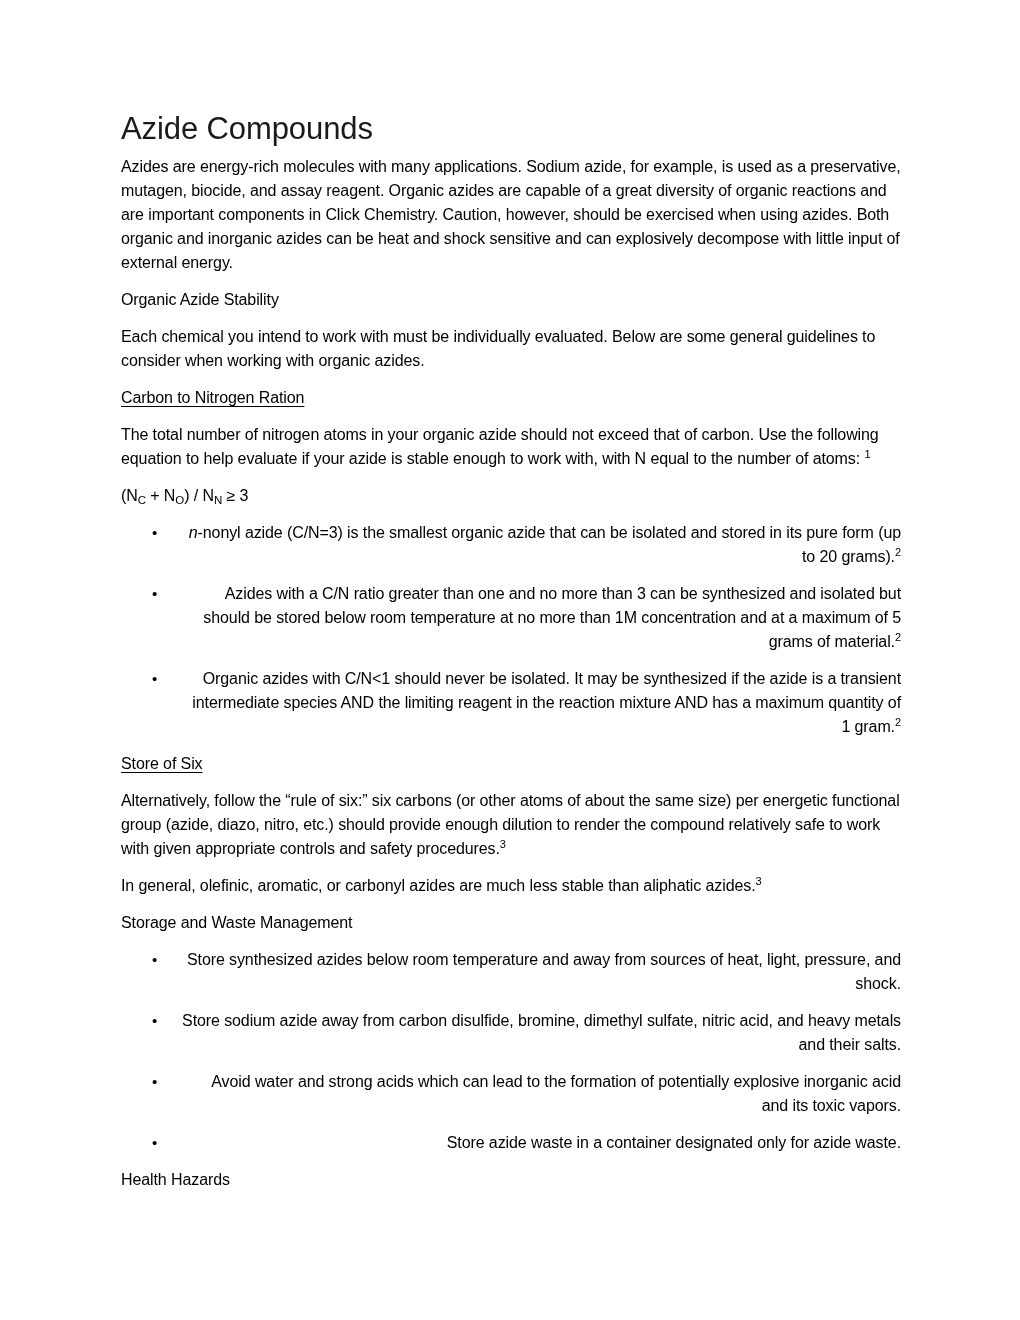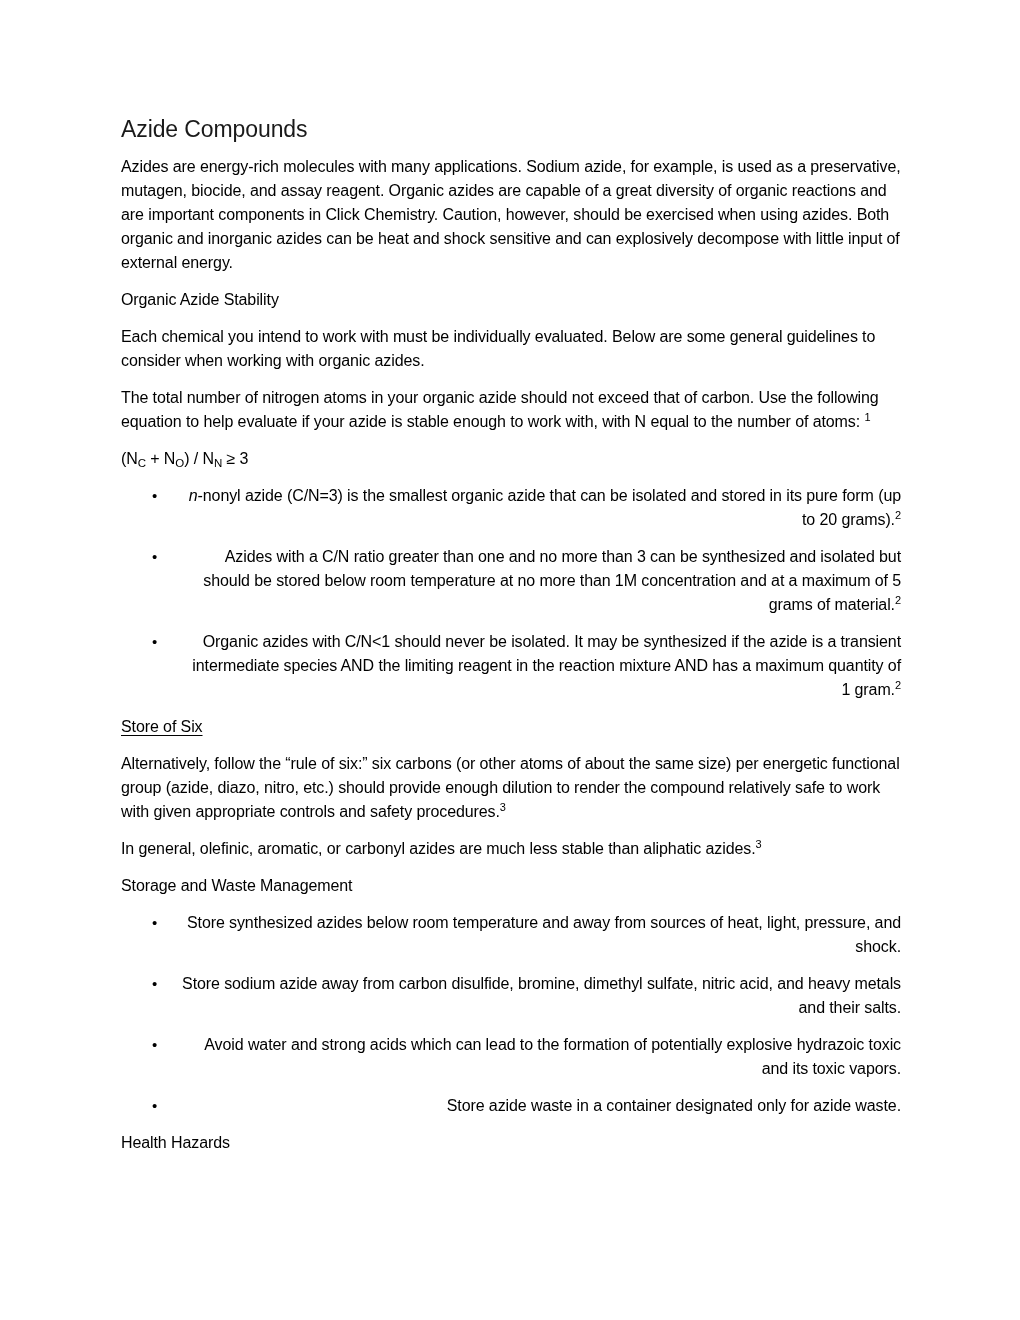--- a/index.html
+++ b/index.html
@@ -19,21 +19,21 @@
   .doc-content {
     padding: 112px 119px 0 121px;
   }
   .block {
     font-size: 16px;
     line-height: 24px;
     margin: 0 0 13px 0;
     letter-spacing: -0.1px;
   }
   .block.title {
-    font-size: 23px;
+    font-size: 31px;
     line-height: 34px;
     font-weight: 400;
     color: #1a1a1a;
     margin-bottom: 9px;
   }
   .block.heading-bold {
     font-weight: 400;
   }
   .block.heading-underline {
     text-decoration: underline;
@@ -68,20 +68,21 @@
 </style>
 </head>
 <body>
 
 <div class="page">
   <div class="doc-content">
       <div class="block title">Azide Compounds</div>
       <div class="block paragraph"><span class="run-normal">Azides are energy-rich molecules with many applications. Sodium azide, for example, is used as a preservative, mutagen, biocide, and assay reagent. Organic azides are capable of a great diversity of organic reactions and are important components in Click Chemistry. Caution, however, should be exercised when using azides. Both organic and inorganic azides can be heat and shock sensitive and can explosively decompose with little input of external energy.</span></div>
       <div class="block heading-bold">Organic Azide Stability</div>
       <div class="block paragraph"><span class="run-normal">Each chemical you intend to work with must be individually evaluated. Below are some general guidelines to consider when working with organic azides.</span></div>
+      <div class="block heading-underline">Carbon to Nitrogen Ration</div>
       <div class="block paragraph"><span class="run-normal">The total number of nitrogen atoms in your organic azide should not exceed that of carbon. Use the following equation to help evaluate if your azide is stable enough to work with, with N equal to the number of atoms: </span><span class="run-sup">1</span></div>
       <div class="block formula"><span class="run-normal">(N</span><span class="run-sub">C</span><span class="run-normal"> + N</span><span class="run-sub">O</span><span class="run-normal">) / N</span><span class="run-sub">N</span><span class="run-normal"> ≥ 3</span></div>
       <div class="block bullet">
         <span class="bullet-marker">•</span>
         <span class="bullet-text"><span class="run-italic">n</span><span class="run-normal">-nonyl azide (C/N=3) is the smallest organic azide that can be isolated and stored in its pure form (up to 20 grams).</span><span class="run-sup">2</span></span>
       </div>
       <div class="block bullet">
         <span class="bullet-marker">•</span>
         <span class="bullet-text"><span class="run-normal">Azides with a C/N ratio greater than one and no more than 3 can be synthesized and isolated but should be stored below room temperature at no more than 1M concentration and at a maximum of 5 grams of material.</span><span class="run-sup">2</span></span>
       </div>
@@ -96,21 +97,21 @@
       <div class="block bullet">
         <span class="bullet-marker">•</span>
         <span class="bullet-text"><span class="run-normal">Store synthesized azides below room temperature and away from sources of heat, light, pressure, and shock.</span></span>
       </div>
       <div class="block bullet">
         <span class="bullet-marker">•</span>
         <span class="bullet-text"><span class="run-normal">Store sodium azide away from carbon disulfide, bromine, dimethyl sulfate, nitric acid, and heavy metals and their salts.</span></span>
       </div>
       <div class="block bullet">
         <span class="bullet-marker">•</span>
-        <span class="bullet-text"><span class="run-normal">Avoid water and strong acids which can lead to the formation of potentially explosive hydrazoic toxic and its toxic vapors.</span></span>
+        <span class="bullet-text"><span class="run-normal">Avoid water and strong acids which can lead to the formation of potentially explosive inorganic acid and its toxic vapors.</span></span>
       </div>
       <div class="block bullet">
         <span class="bullet-marker">•</span>
         <span class="bullet-text"><span class="run-normal">Store azide waste in a container designated only for azide waste.</span></span>
       </div>
       <div class="block heading-bold">Health Hazards</div>
     </div>
 </div>
 
 </body></html>

